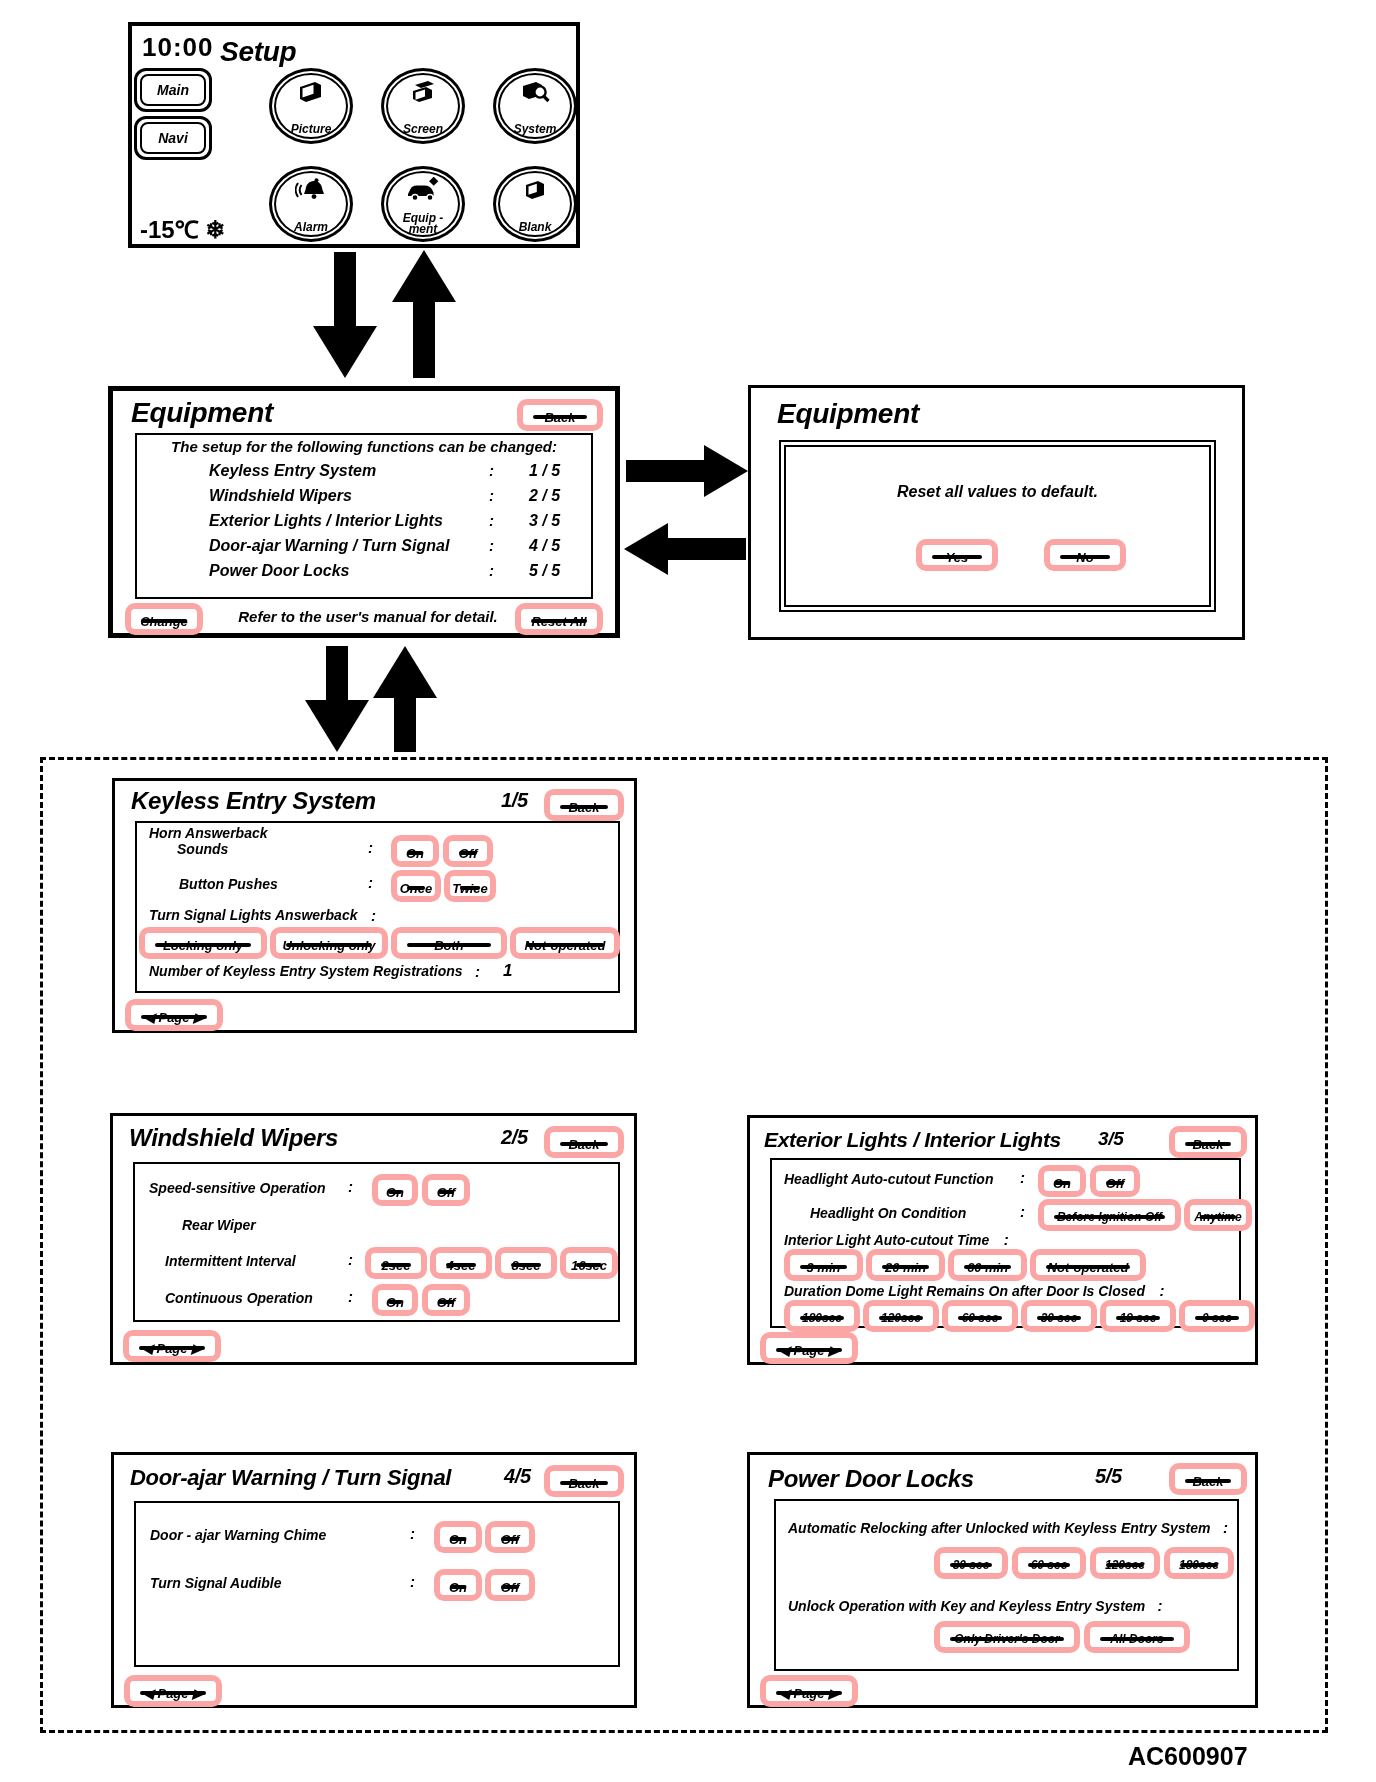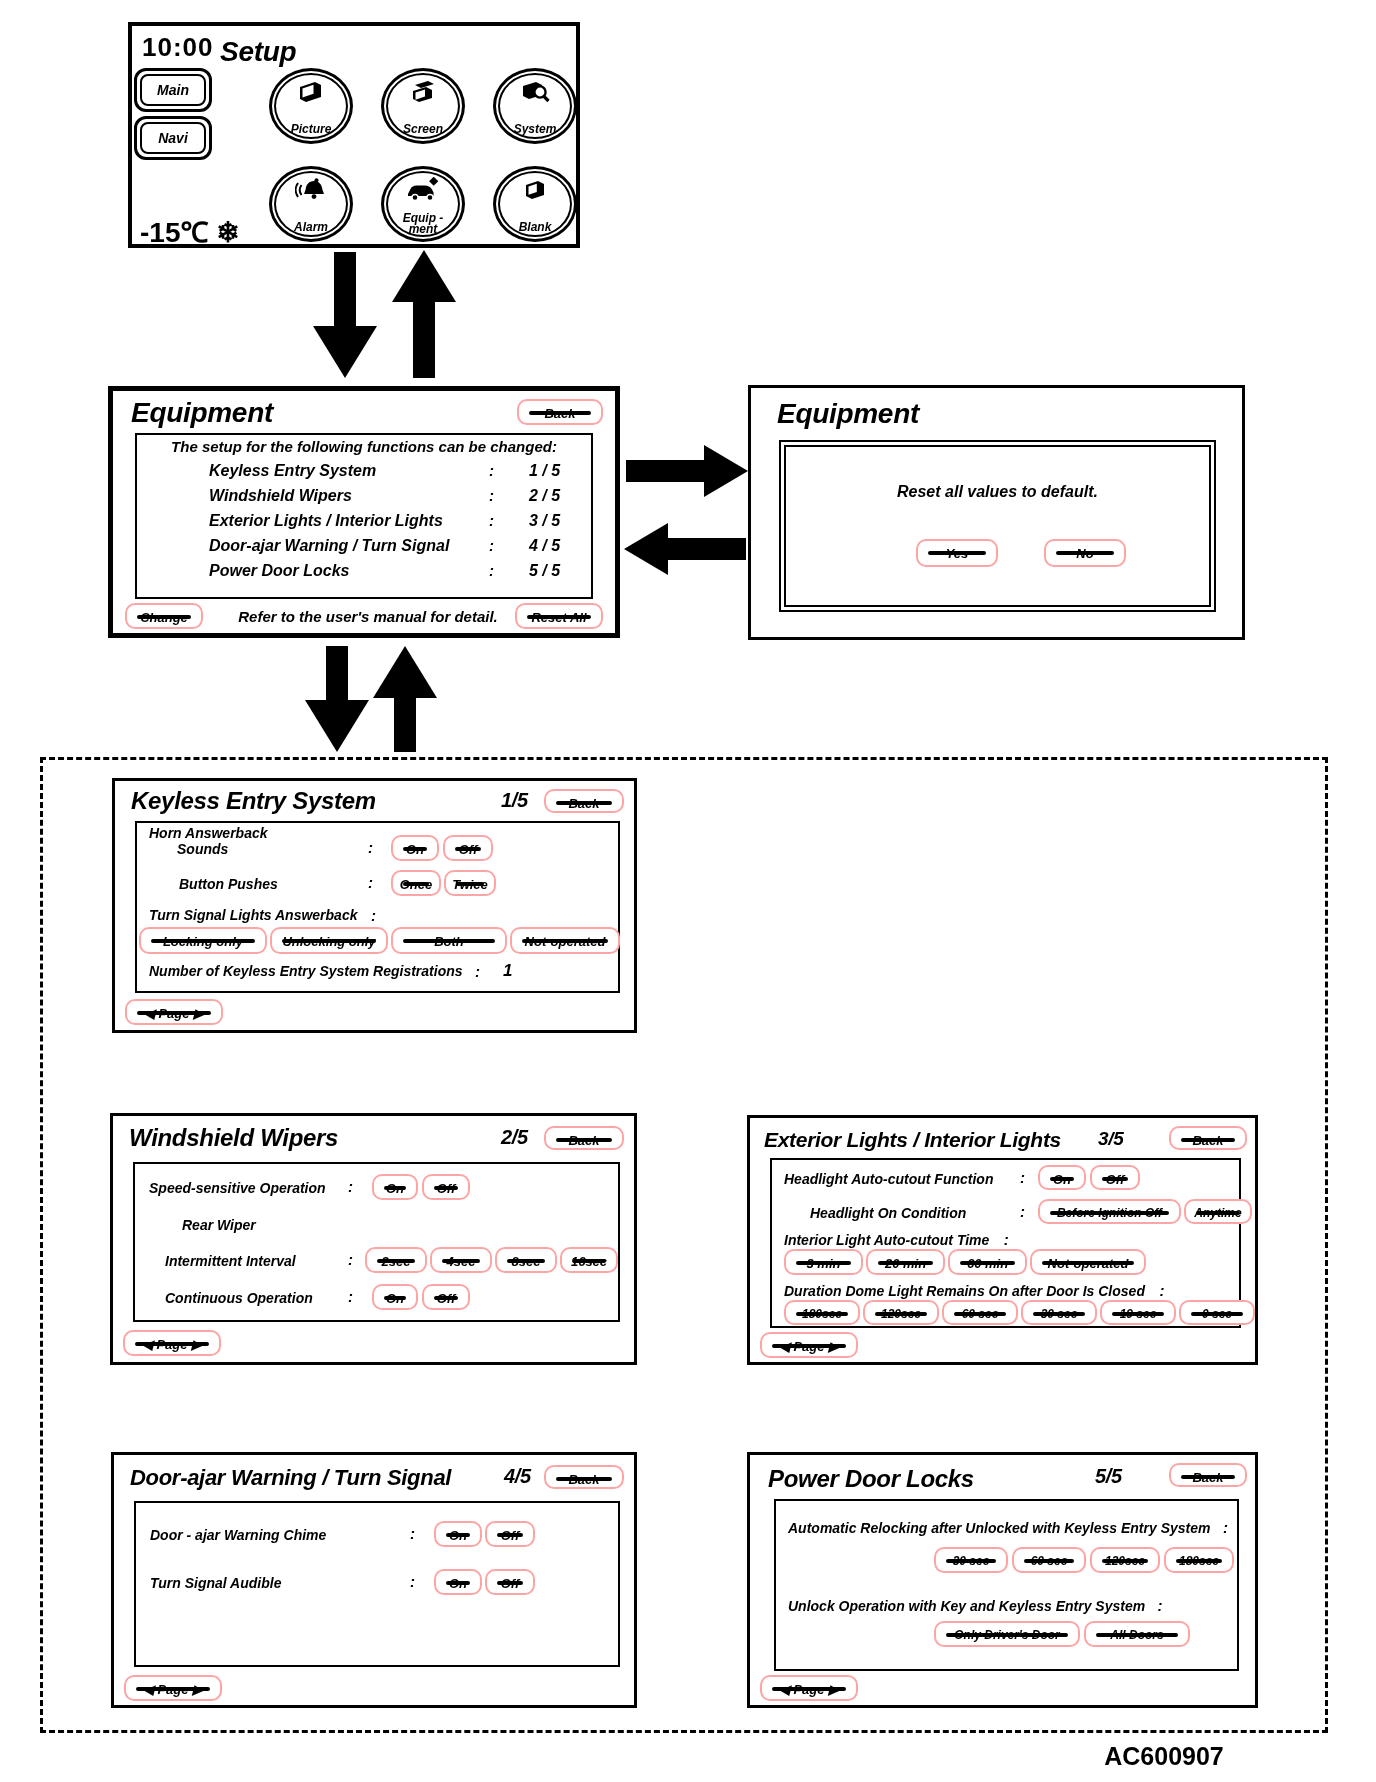--- a/index.html
+++ b/index.html
@@ -3,37 +3,37 @@
 <meta charset="utf-8">
 <style>
   html,body{margin:0;padding:0;background:#fff;}
   .canvas{position:relative;width:1376px;height:1782px;background:#fff;font-family:"Liberation Sans",sans-serif;color:#000;overflow:hidden;}
   .screen{position:absolute;background:#fff;box-sizing:border-box;border:4px solid #000;}
   .thin{border-width:3px;}
   .ttl{position:absolute;font-style:italic;font-weight:800;white-space:nowrap;letter-spacing:-0.3px;}
   .lbl{position:absolute;font-style:italic;font-weight:700;font-size:15px;white-space:nowrap;}
   .sm{font-size:14px;}
   .inner-box{position:absolute;border:2px solid #000;box-sizing:border-box;}
-  .btn{position:absolute;border:2px solid #fca5a5;border-radius:10px;padding:10px;background:#fff;box-sizing:border-box;}
+  .btn{position:absolute;border:6px solid #fca5a5;border-radius:10px;padding:10px;background:#fff;box-sizing:border-box;}
   .btn-in{display:flex;align-items:center;justify-content:center;border:2px solid #000;border-radius:7px;height:100%;font-style:italic;font-weight:700;font-size:13px;white-space:nowrap;padding:0 5px;box-sizing:border-box;}
   .btn-in .gap{margin:0 4px;}
   .arr-shaft{position:absolute;background:#000;}
   .head{position:absolute;width:0;height:0;}
   .head.down{border-left:32px solid transparent;border-right:32px solid transparent;border-top:52px solid #000;}
   .head.up{border-left:32px solid transparent;border-right:32px solid transparent;border-bottom:52px solid #000;}
   .head.right{border-top:26px solid transparent;border-bottom:26px solid transparent;border-left:44px solid #000;}
   .head.left{border-top:26px solid transparent;border-bottom:26px solid transparent;border-right:44px solid #000;}
   .circle{position:absolute;width:84px;height:76px;border:3px solid #000;border-radius:50%;box-sizing:border-box;background:#fff;}
   .circle::before{content:"";position:absolute;inset:2px;border:2px solid #000;border-radius:50%;}
   .circle .icn{position:absolute;top:8px;left:50%;transform:translateX(-50%);}
   .circle .icn-lbl{position:absolute;bottom:6px;width:100%;text-align:center;font-style:italic;font-weight:700;font-size:12px;line-height:11px;white-space:pre-line;}
   .side-btn{position:absolute;border:3px solid #000;border-radius:12px;padding:3px;background:#fff;box-sizing:border-box;}
   .side-btn .btn-in{border-radius:8px;font-size:14px;}
   .clock{position:absolute;font-weight:800;font-size:26px;letter-spacing:1px;font-style:normal;}
-  .temp{position:absolute;font-weight:800;font-size:28px;font-style:normal;white-space:nowrap;}
+  .temp{position:absolute;font-weight:800;font-size:24px;font-style:normal;white-space:nowrap;}
   .dash-box{position:absolute;border:3px dashed #000;box-sizing:border-box;}
   .code{position:absolute;font-weight:800;font-size:25px;font-style:normal;}
   .colon{position:absolute;font-style:italic;font-weight:800;font-size:15px;}
 </style>
 </head>
 <body>
 
 <div class="canvas">
 
   <section class="screen" style="left:128px;top:22px;width:452px;height:226px;">
@@ -431,15 +431,15 @@
     </div>
     <div class="btn" style="left:10px;top:220px;width:98px;height:26px;">
       <span class="btn-in">
           <span>◀</span>
           <span class="gap">Page</span>
           <span>▶</span>
         </span>
     </div>
   </section>
 
-  <div class="code" style="left:1064px;top:1742px;width:200px;text-align:center;">AC600907</div>
+  <div class="code" style="left:1128px;top:1742px;width:200px;text-align:left;">AC600907</div>
 
 </div>
 
 </body></html>

